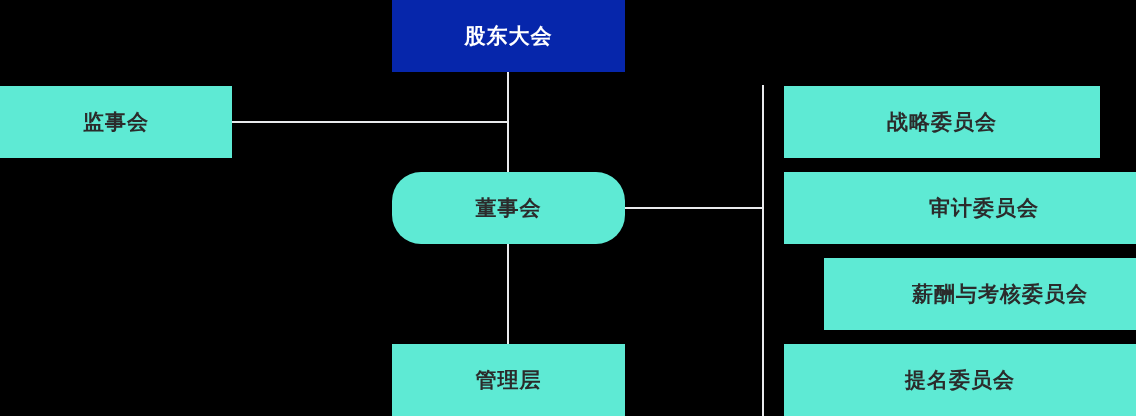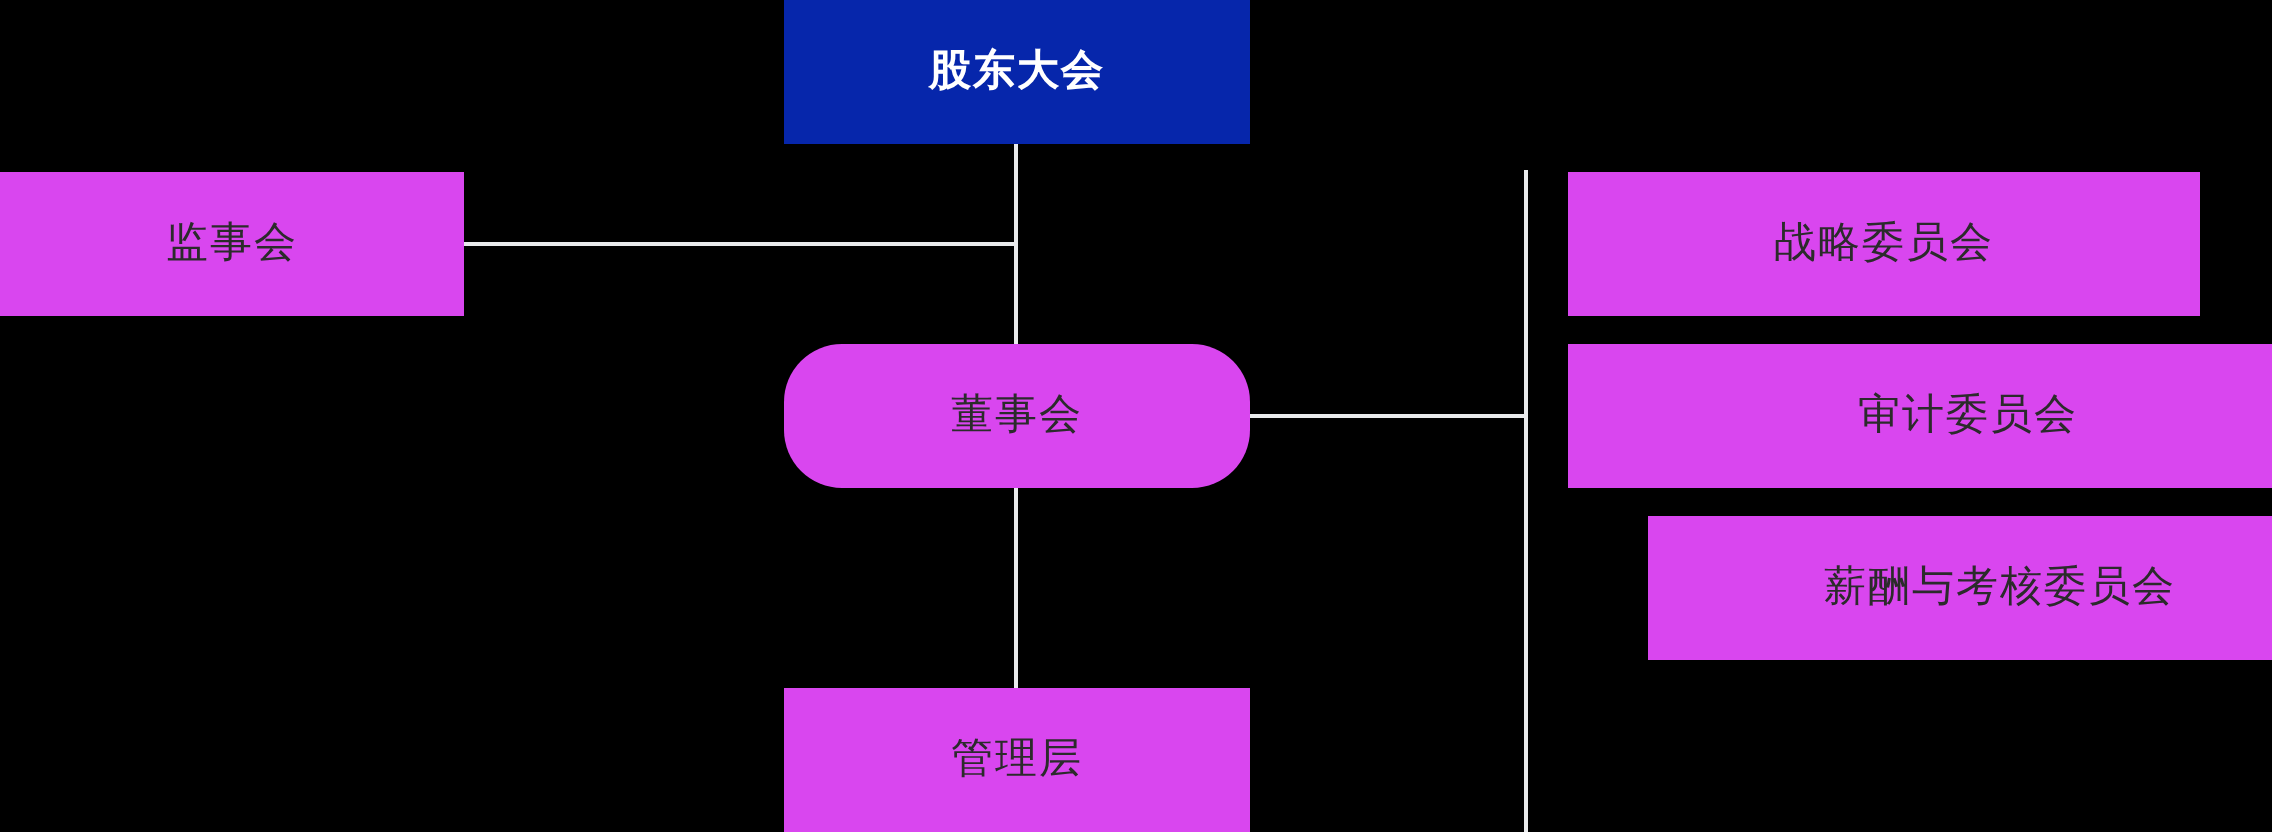--- a/index.html
+++ b/index.html
@@ -27,24 +27,24 @@
     line-height: 1.2;
     letter-spacing: 1px;
   }
   .node-root {
     background: #0626ab;
     color: #ffffff;
     font-size: 21px;
     font-weight: 700;
   }
   .node-plain {
-    background: #d946ef;
+    background: #5eead4;
     color: #2b2b2b;
     font-size: 21px;
-    font-weight: 400;
+    font-weight: 700;
   }
   .connector {
     position: absolute;
     background: #e9eaec;
   }
   .connector.v { width: 2px; }
   .connector.h { height: 2px; }
 </style>
 </head>
 <body>
@@ -68,14 +68,15 @@
   <div class="node node-plain" style="left:392px; top:172px; width:233px; height:72px;border-radius:29px;">董事会</div>
 
   <div class="node node-plain" style="left:392px; top:344px; width:233px; height:72px;">管理层</div>
 
   <div class="node node-plain" style="left:784px; top:86px; width:316px; height:72px;">战略委员会</div>
 
   <div class="node node-plain" style="left:784px; top:172px; width:400px; height:72px;">审计委员会</div>
 
   <div class="node node-plain" style="left:824px; top:258px; width:352px; height:72px;">薪酬与考核委员会</div>
 
+  <div class="node node-plain" style="left:784px; top:344px; width:352px; height:72px;">提名委员会</div>
 
 </div>
 
 </body></html>

